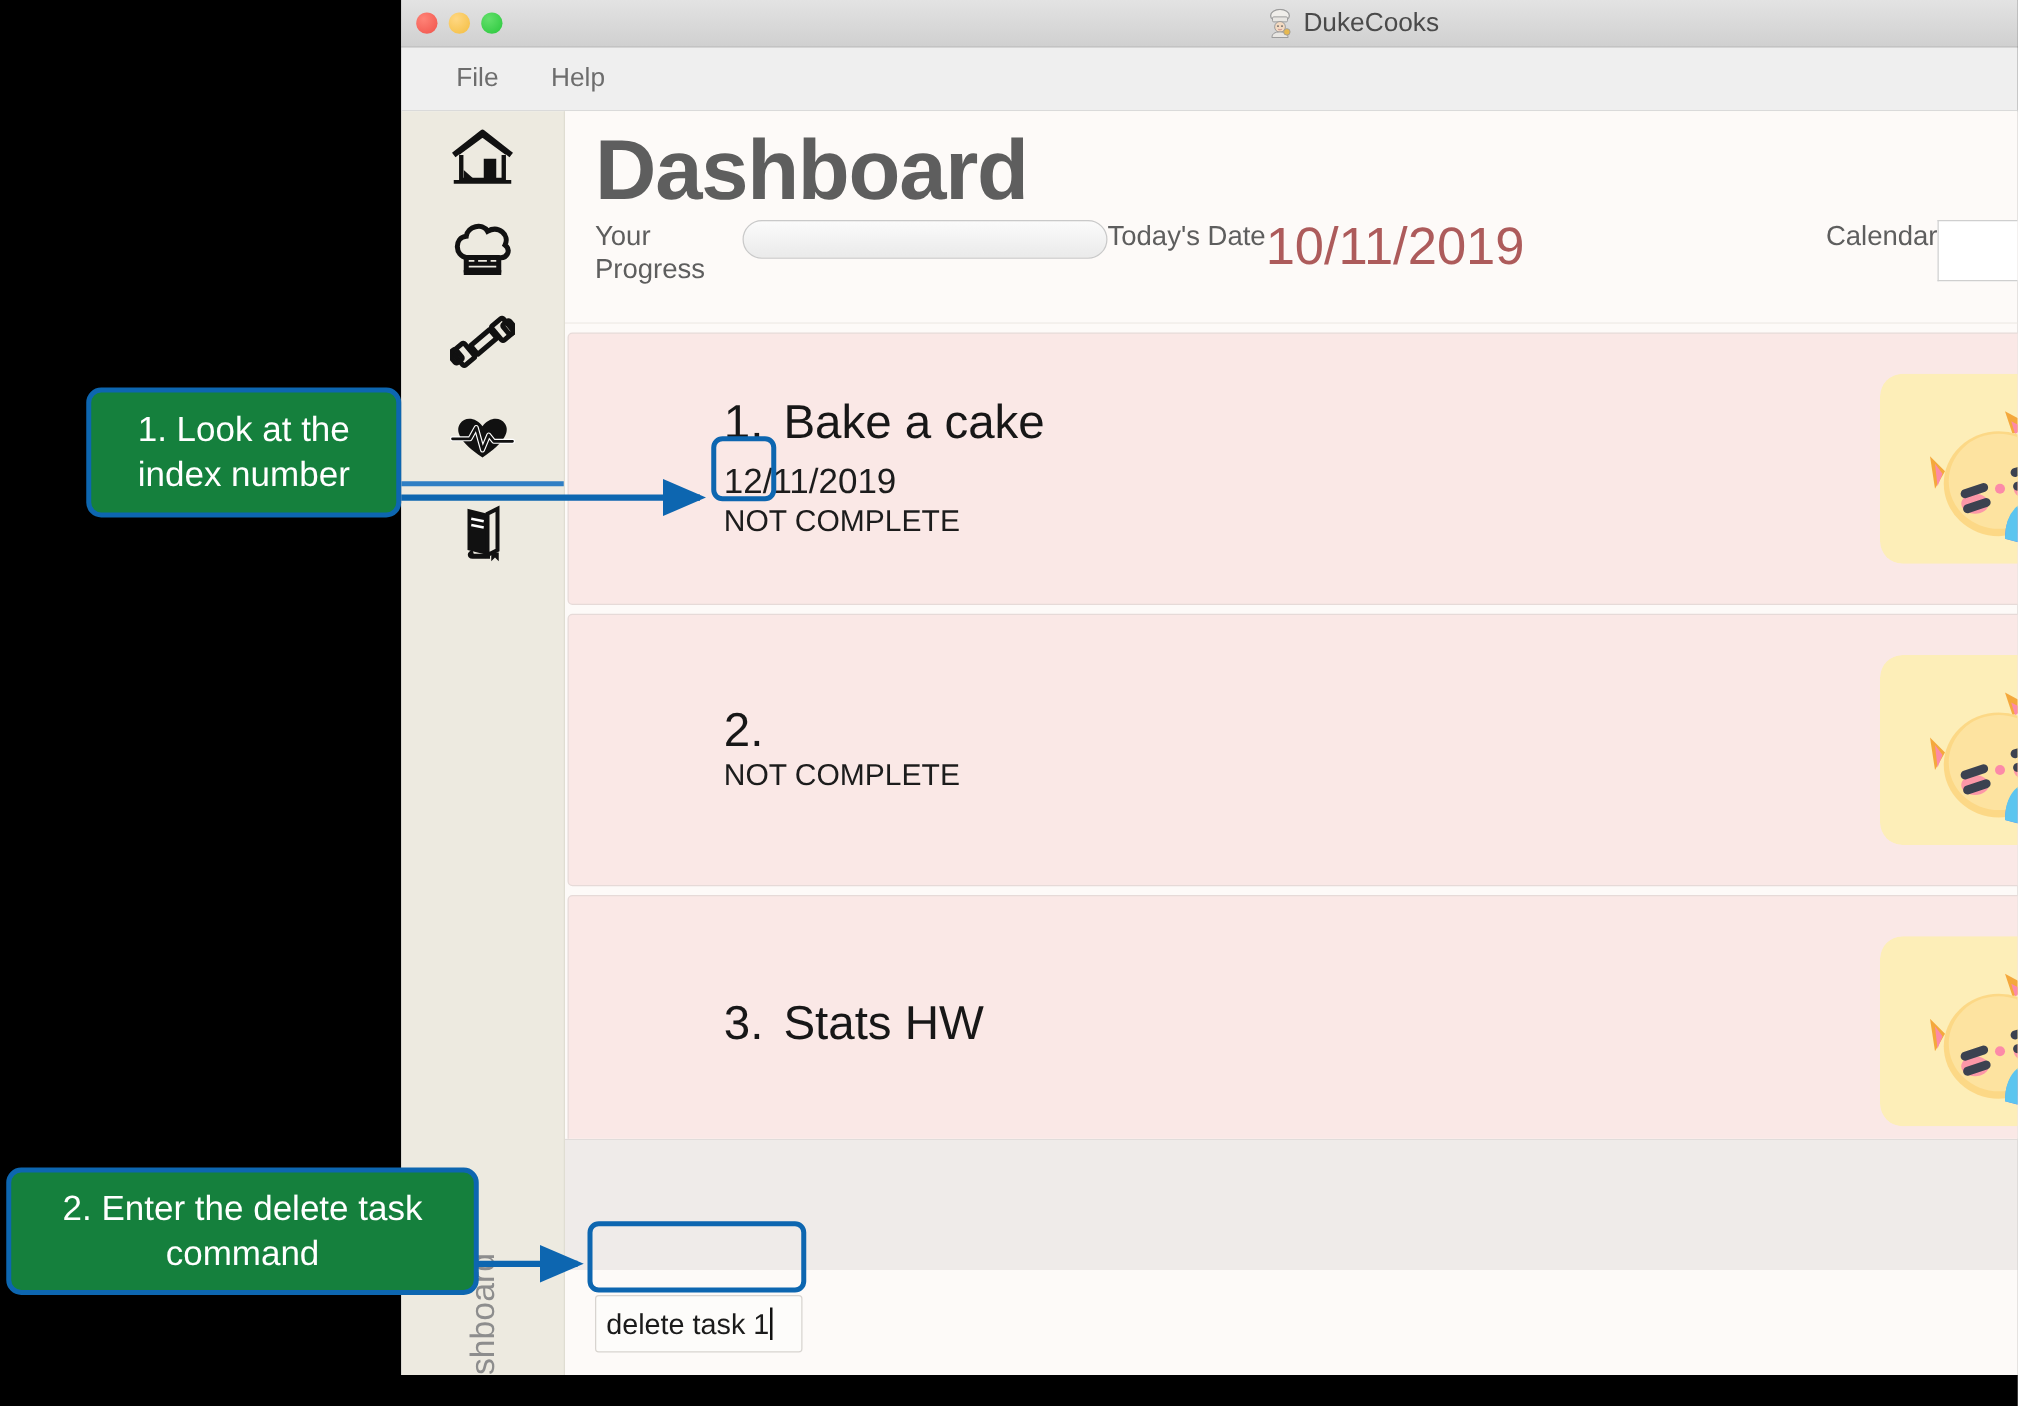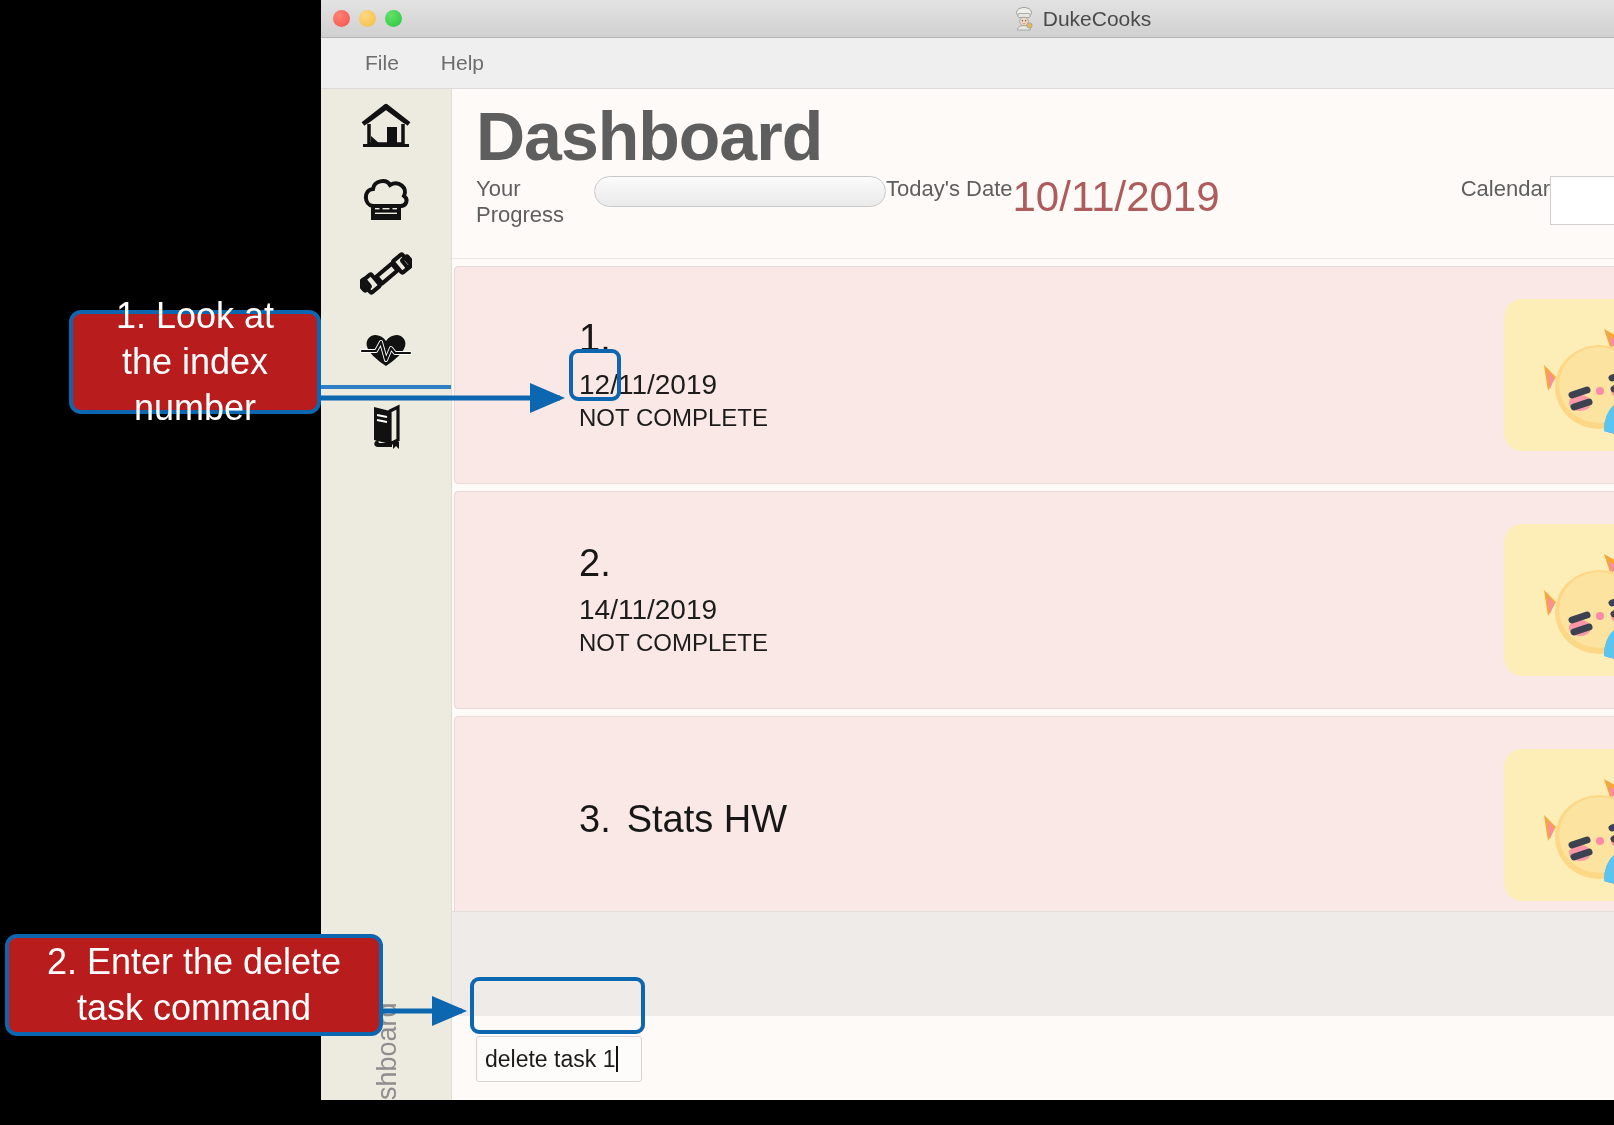--- a/index.html
+++ b/index.html
@@ -324,25 +324,25 @@
     display: inline-block;
     width: 2px;
     height: 26px;
     background: #111;
     margin-left: 1px;
   }
 
   
   .callout {
     position: absolute;
-    background: #b91c1c;
+    background: #15803d;
     border: 4px solid #0d66b0;
     border-radius: 12px;
     color: #ffffff;
-    font-size: 36px;
+    font-size: 28px;
     line-height: 1.28;
     text-align: center;
     display: flex;
     align-items: center;
     justify-content: center;
     box-sizing: border-box;
     padding: 6px 28px;
     z-index: 40;
   }
   #callout-1 { left: 69px;  top: 310px; width: 252px; height: 104px; }
@@ -507,20 +507,21 @@
 
         </div>
       </div>
 
       <div id="task-list">
 
         <div class="task-card">
           <div class="task-text">
             <div class="task-title-row">
               <span class="task-index">1.</span>
+              <span class="task-name">Bake a cake</span>
             </div>
             <div class="task-date">12/11/2019</div>
             <div class="task-status">NOT COMPLETE</div>
           </div>
           <div class="task-thumb">
             <svg width="196" height="152" viewBox="0 0 196 152">
               <rect x="0" y="0" width="196" height="152" rx="18" fill="#fdeeb8"></rect>
               <path d="M52 78 L40 66 L44 92 Z" fill="#f4a83c"></path>
               <path d="M50 80 L44 72 L46 90 Z" fill="#fc8aa8"></path>
               <path d="M106 48 L100 30 L122 42 Z" fill="#f4a83c"></path>
@@ -544,21 +545,20 @@
               </g>
             </svg>
           </div>
         </div>
 
         <div class="task-card">
           <div class="task-text">
             <div class="task-title-row">
               <span class="task-index">2.</span>
             </div>
-            <div class="task-date">14/11/2019</div>
             <div class="task-status">NOT COMPLETE</div>
           </div>
           <div class="task-thumb">
             <svg width="196" height="152" viewBox="0 0 196 152">
               <rect x="0" y="0" width="196" height="152" rx="18" fill="#fdeeb8"></rect>
               <path d="M52 78 L40 66 L44 92 Z" fill="#f4a83c"></path>
               <path d="M50 80 L44 72 L46 90 Z" fill="#fc8aa8"></path>
               <path d="M106 48 L100 30 L122 42 Z" fill="#f4a83c"></path>
               <path d="M108 48 L105 38 L117 44 Z" fill="#fc8aa8"></path>
               <ellipse cx="95" cy="88" rx="44" ry="42" fill="#fcd886"></ellipse>

